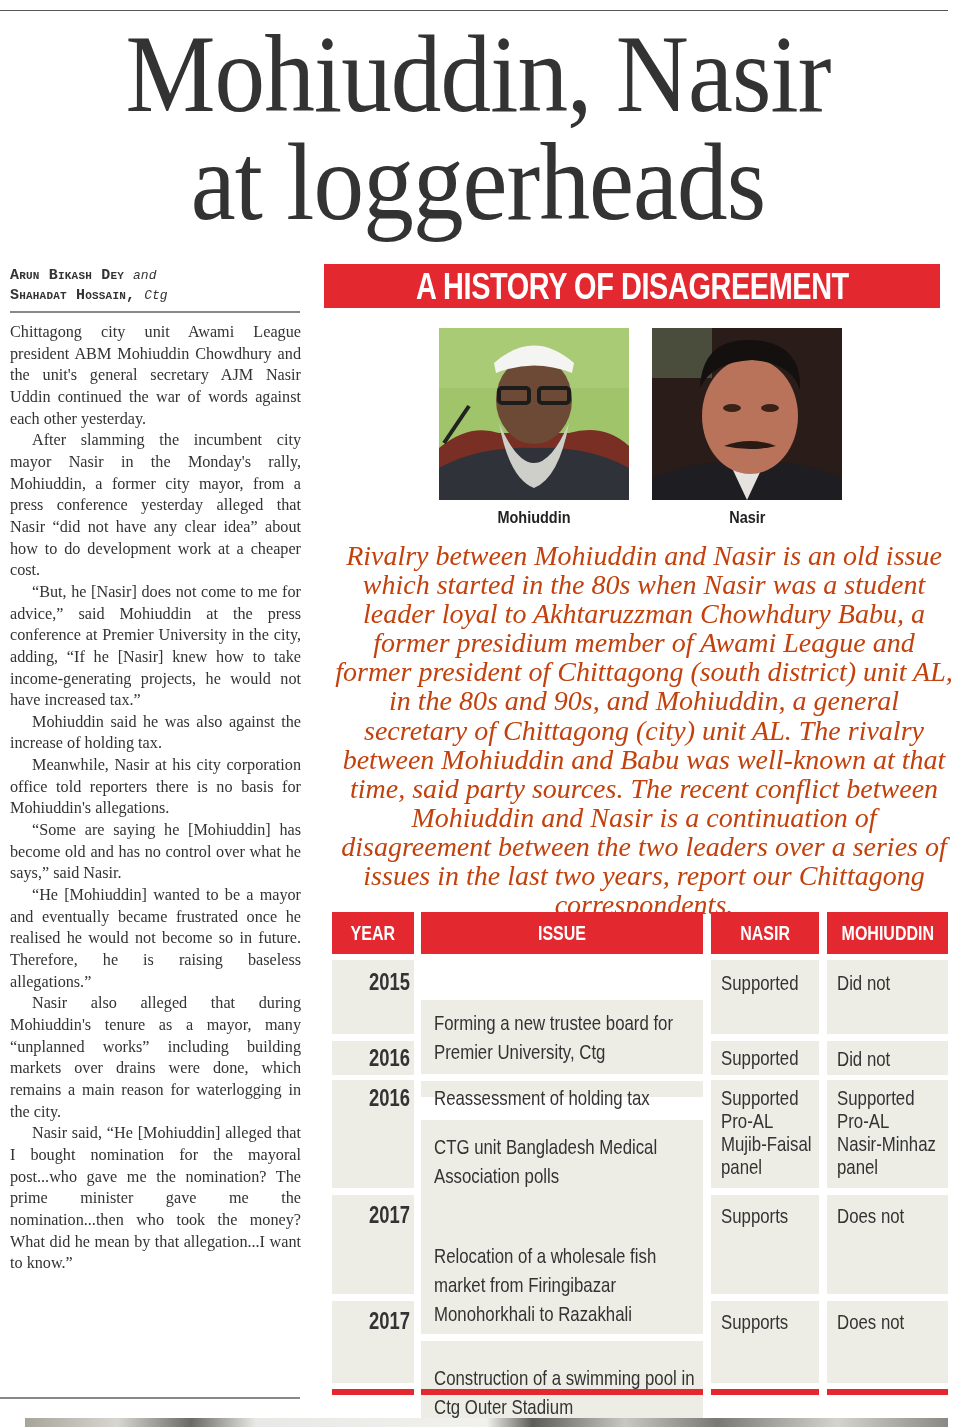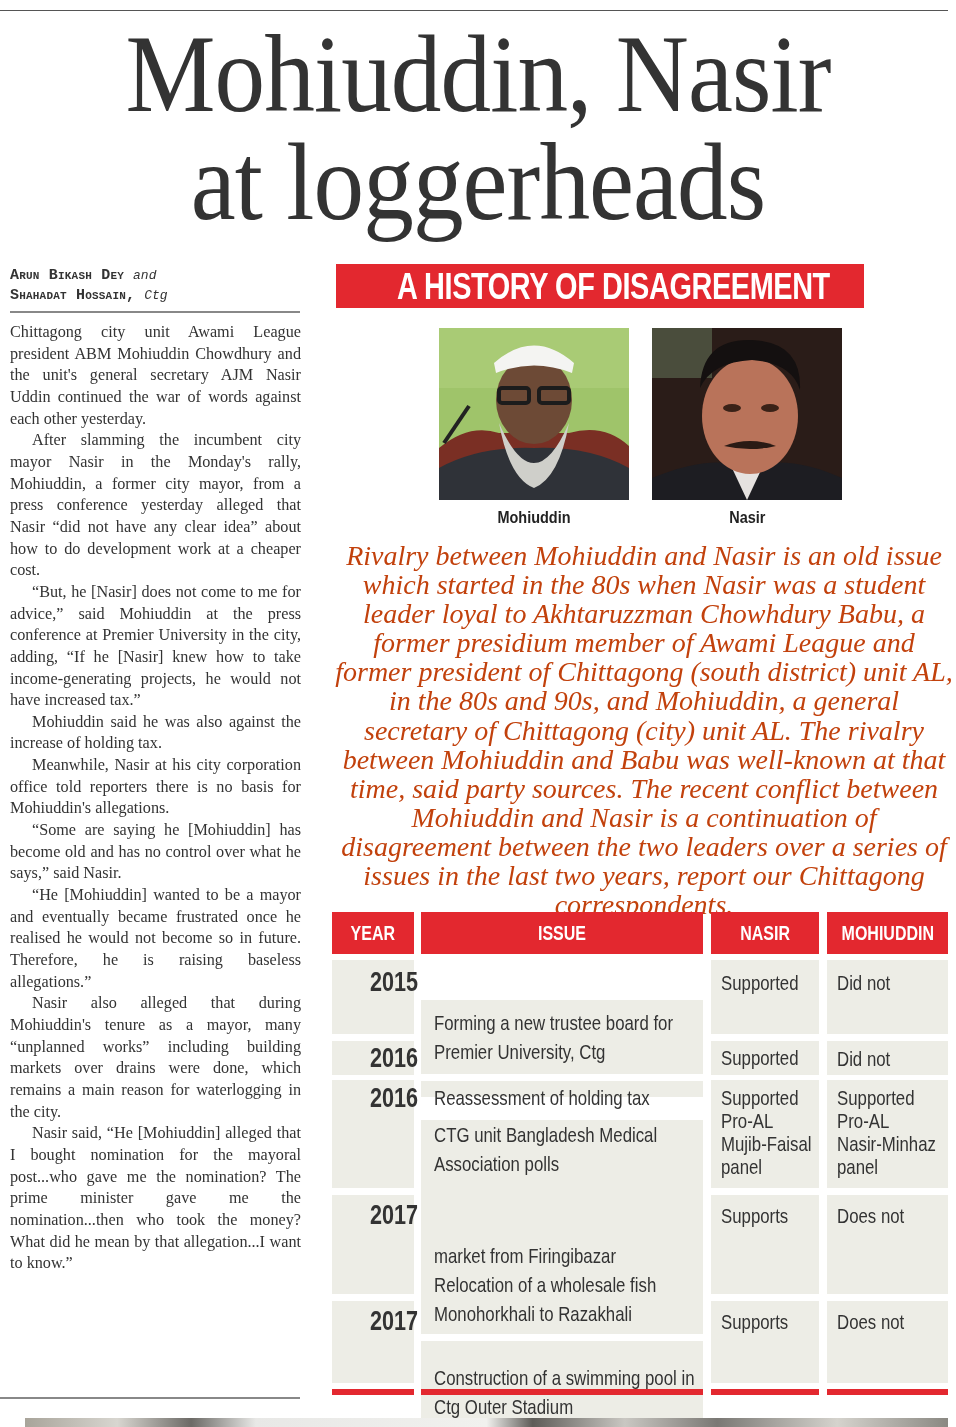--- a/index.html
+++ b/index.html
@@ -22,21 +22,21 @@
   .byline .tag { font-style: italic; font-size: 13px; }
   .byline-rule { position: absolute; left: 10px; top: 311px; width: 290px; height: 2px; background: #888; }
 
   .article { position: absolute; left: 10px; top: 322px; width: 291px; font-size: 16.2px; line-height: 21.65px; color: #333; text-align: justify; }
   .article p { text-indent: 22px; }
   .article p:first-child { text-indent: 0; }
   .bottom-rule { position: absolute; left: 0; top: 1397px; width: 300px; height: 2px; background: #888; }
 
   
   .banner {
-    position: absolute; left: 336px; top: 264px; width: 528px; height: 44px;
+    position: absolute; left: 324px; top: 264px; width: 616px; height: 44px;
     background: #e3282f; color: #fff; text-align: center;
     font-family: "Liberation Sans", sans-serif; font-weight: bold; font-size: 37px; line-height: 46px;
     letter-spacing: -0.5px;
   }
   .banner span { display: inline-block; transform: scaleX(0.78); transform-origin: center; white-space: nowrap; }
 
   .photo { position: absolute; top: 328px; width: 190px; height: 172px; overflow: hidden; }
   .photo svg { width: 100%; height: 100%; display: block; }
   .photo-1 { left: 439px; }
   .photo-2 { left: 652px; }
@@ -54,21 +54,21 @@
   
   .tbl { position: absolute; left: 332px; top: 912px; width: 616px; }
   .cell { position: absolute; background: #edede6; font-family: "Liberation Sans", sans-serif; color: #333; }
   .hcell { position: absolute; background: #e3282f; color: #fff; font-family: "Liberation Sans", sans-serif; font-weight: bold; font-size: 20px; text-align: center; line-height: 42px; height: 42px; }
   .hcell span, .cell .t { display: inline-block; transform: scaleX(0.8); transform-origin: left top; white-space: nowrap; }
   .hcell span { transform-origin: center; }
   .col-year { left: 0; width: 82px; }
   .col-issue { left: 89px; width: 282px; }
   .col-nasir { left: 379px; width: 108px; }
   .col-mohi { left: 495px; width: 121px; }
-  .cell.col-year { text-align: center; font-weight: bold; font-size: 27px; padding-left: 32px; }
+  .cell.col-year { text-align: center; font-weight: bold; font-size: 23px; padding-left: 32px; }
   .cell.col-year .t { transform-origin: center top; }
   .cell { font-size: 21px; line-height: 29px; padding-top: 8px; }
   .cell.col-issue { padding-left: 13px; margin-top: 40px; }
   .cell.col-nasir, .cell.col-mohi { padding-left: 10px; }
   .cell .line { display: block; }
   .cell.multi { line-height: 23px; }
   .foot { position: absolute; height: 6px; background: #e3282f; top: 477px; }
 
   .bottom-photo { position: absolute; left: 25px; top: 1418px; width: 923px; height: 9px;
     background: linear-gradient(90deg, #a8a49a 0%, #d8d6d0 10%, #6c6a66 18%, #e8e8e6 25%, #f1f1ee 50%, #5e5c58 55%, #c9c7c2 65%, #7a7874 75%, #d5d3cd 88%, #8a8882 100%); }
@@ -157,41 +157,41 @@
   </div>
   <div class="cell col-nasir" style="top:48px;height:74px"><span class="t">Supported</span></div>
   <div class="cell col-mohi" style="top:48px;height:74px"><span class="t">Did not</span></div>
 
   <div class="cell col-year" style="top:129px;height:34px;padding-top:3px"><span class="t">2016</span></div>
   <div class="cell col-issue" style="top:129px;height:16px;padding-top:2px"><span class="t">Reassessment of holding tax</span></div>
   <div class="cell col-nasir" style="top:129px;height:34px;padding-top:2px"><span class="t">Supported</span></div>
   <div class="cell col-mohi" style="top:129px;height:34px;padding-top:3px"><span class="t">Did not</span></div>
 
   <div class="cell col-year" style="top:168px;height:108px;padding-top:4px"><span class="t">2016</span></div>
-  <div class="cell col-issue" style="top:168px;height:120px;padding-top:0">
+  <div class="cell col-issue" style="top:168px;height:120px;padding-top:12px">
     <span class="line"><span class="t">CTG unit Bangladesh Medical</span></span>
     <span class="line"><span class="t">Association polls</span></span>
   </div>
   <div class="cell col-nasir multi" style="top:168px;height:108px;padding-top:6px">
     <span class="line"><span class="t">Supported</span></span>
     <span class="line"><span class="t">Pro-AL</span></span>
     <span class="line"><span class="t">Mujib-Faisal</span></span>
     <span class="line"><span class="t">panel</span></span>
   </div>
   <div class="cell col-mohi multi" style="top:168px;height:108px;padding-top:6px">
     <span class="line"><span class="t">Supported</span></span>
     <span class="line"><span class="t">Pro-AL</span></span>
     <span class="line"><span class="t">Nasir-Minhaz</span></span>
     <span class="line"><span class="t">panel</span></span>
   </div>
 
   <div class="cell col-year" style="top:283px;height:99px;padding-top:6px"><span class="t">2017</span></div>
   <div class="cell col-issue" style="top:283px;height:99px;padding-top:6px">
+    <span class="line"><span class="t">Relocation of a wholesale fish</span></span>
     <span class="line"><span class="t">market from Firingibazar</span></span>
-    <span class="line"><span class="t">Relocation of a wholesale fish</span></span>
     <span class="line"><span class="t">Monohorkhali to Razakhali</span></span>
   </div>
   <div class="cell col-nasir" style="top:283px;height:99px;padding-top:6px"><span class="t">Supports</span></div>
   <div class="cell col-mohi" style="top:283px;height:99px;padding-top:6px"><span class="t">Does not</span></div>
 
   <div class="cell col-year" style="top:389px;height:82px;padding-top:6px"><span class="t">2017</span></div>
   <div class="cell col-issue" style="top:389px;height:82px;padding-top:22px">
     <span class="line"><span class="t">Construction of a swimming pool in</span></span>
     <span class="line"><span class="t">Ctg Outer Stadium</span></span>
   </div>

